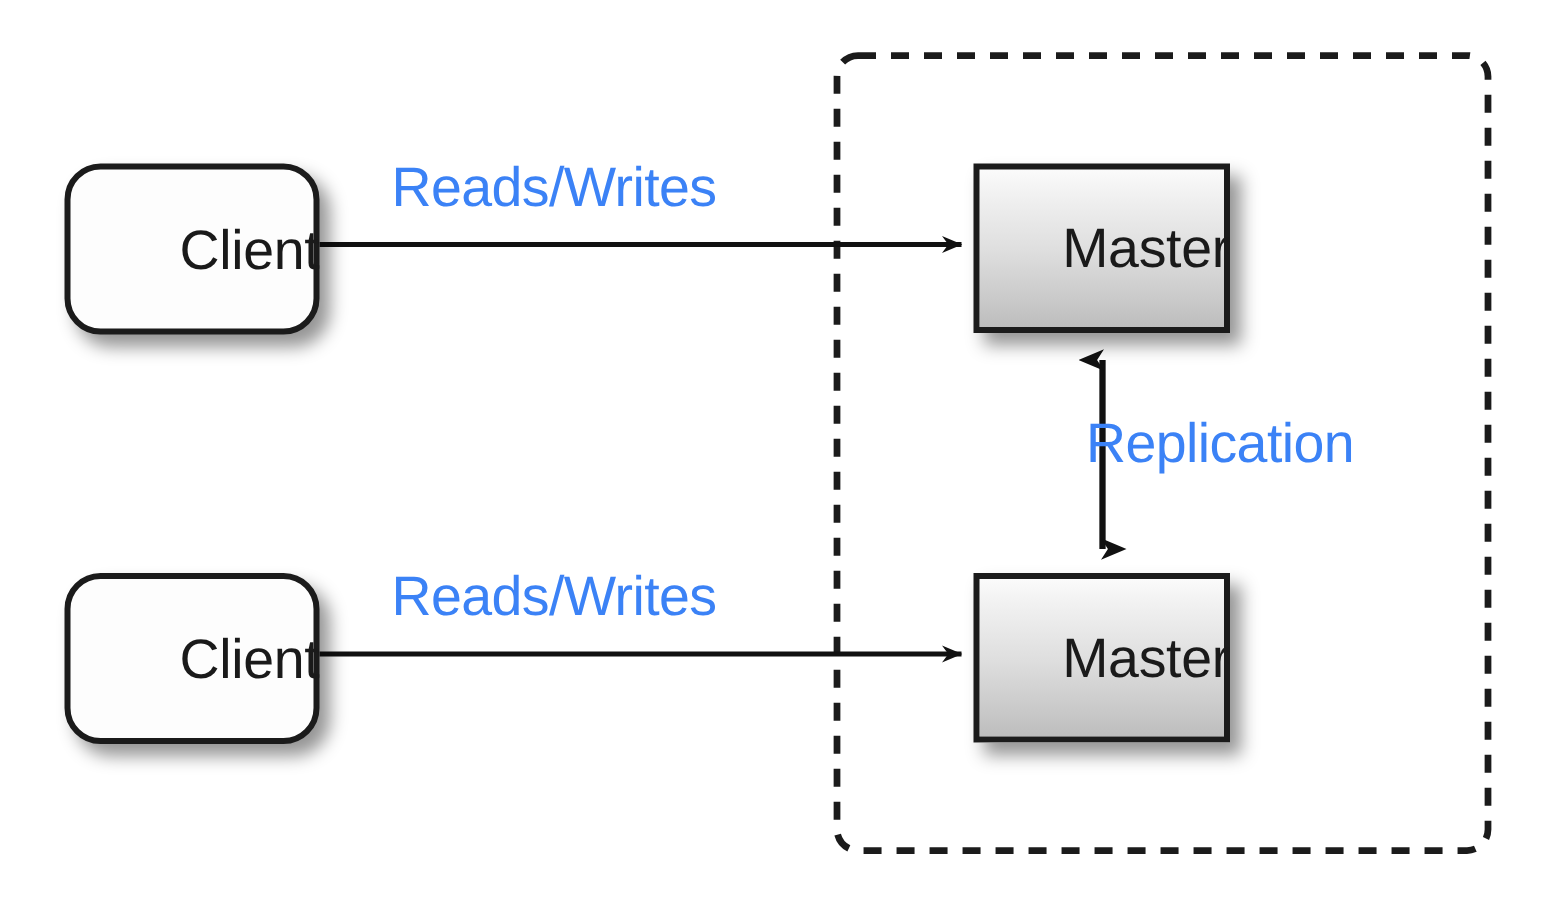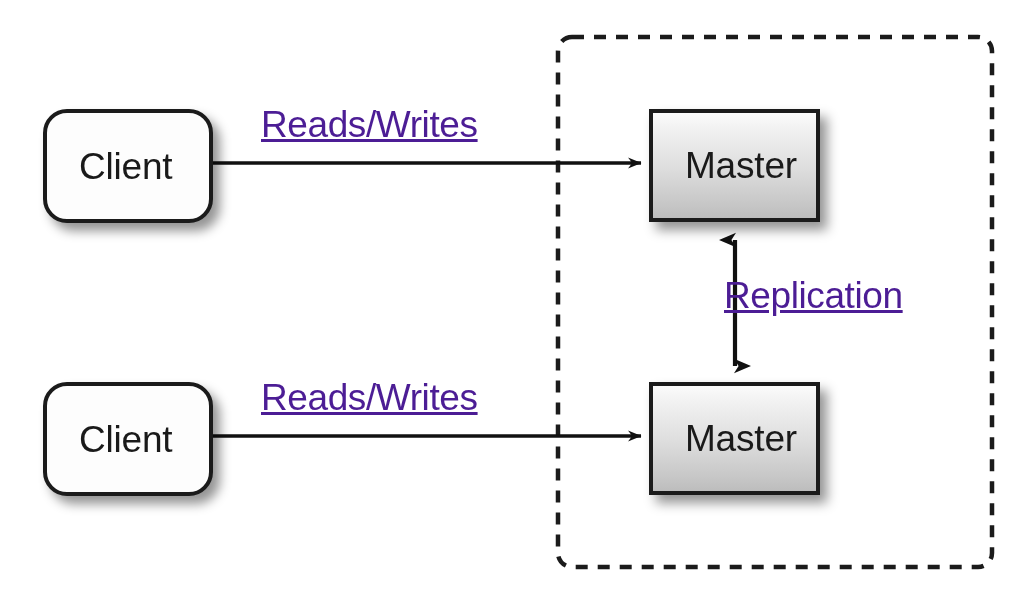--- a/index.html
+++ b/index.html
@@ -24,35 +24,33 @@
     width: 1028px;
     height: 610px;
   }
   .node-label {
     position: absolute;
     font-family: "Liberation Sans", sans-serif;
     font-size: 37px;
     color: #1a1a1a;
     white-space: nowrap;
     letter-spacing: -0.2px;
-    text-align: left;
+    text-align: right;
     line-height: 1;
     pointer-events: none;
-    margin-left: 36px;
   }
   .edge-label {
     position: absolute;
     font-family: "Liberation Sans", sans-serif;
     font-size: 37px;
-    color: #4c1d95;
+    color: #3b82f6;
     white-space: nowrap;
     letter-spacing: -0.4px;
     line-height: 1;
     pointer-events: none;
-    text-decoration: underline;
   }
   
   .client-box {
     position: absolute;
     width: 170px;
     height: 114px;
     background: #fdfdfd;
     border: 4px solid #1b1b1b;
     border-radius: 24px;
     box-sizing: border-box;

